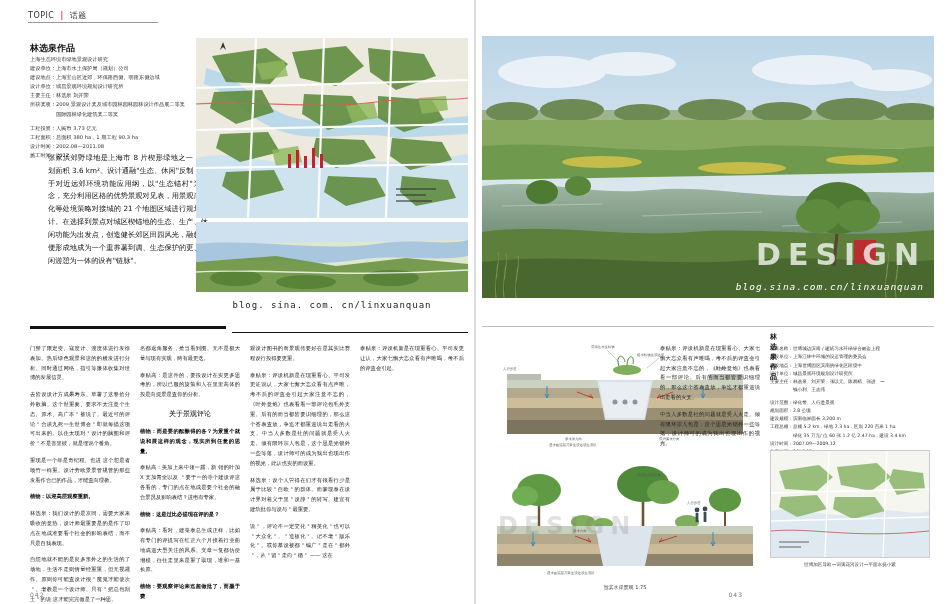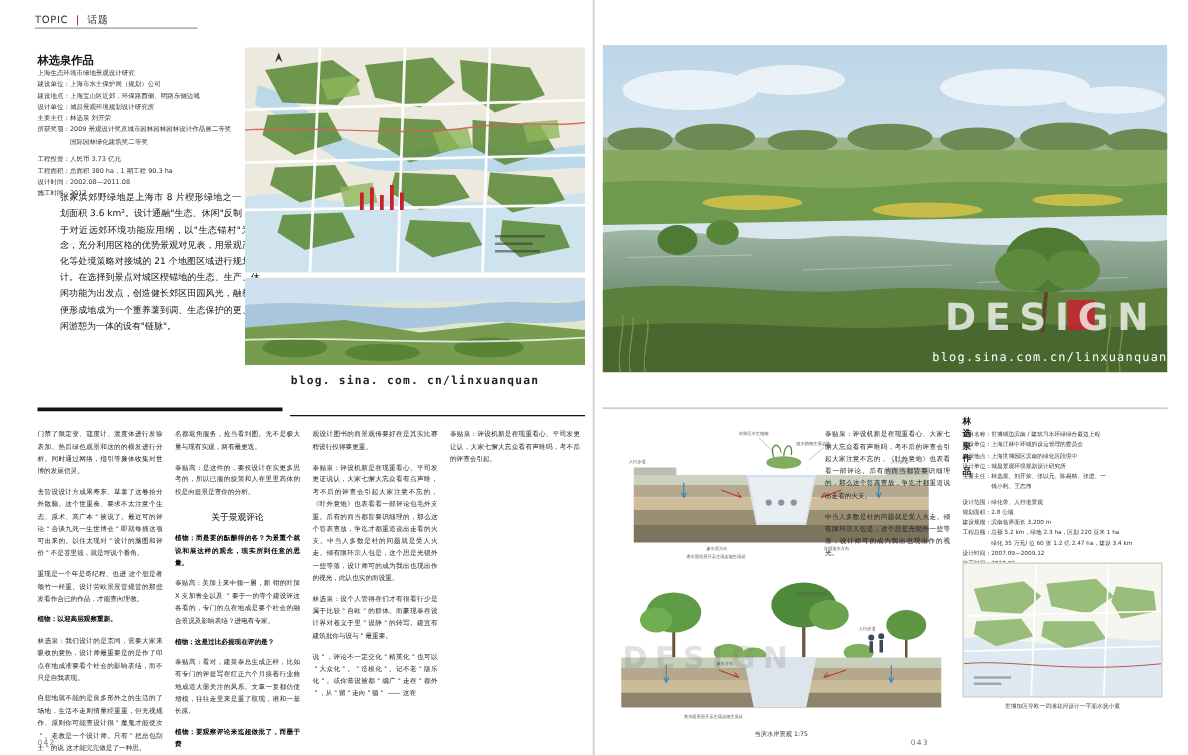--- a/index.html
+++ b/index.html
@@ -52,35 +52,35 @@
     overflow:hidden;
   }
   .img-aerial {
     position:absolute; left:196px; top:222px; width:272px; height:70px;
     overflow:hidden;
   }
   .blog-caption {
     position:absolute; left:196px; top:300px; width:272px;
     text-align:center; font-size:9px; letter-spacing:1px; color:#222;
     font-family:"DejaVu Sans Mono", monospace;
-    font-weight:bold;
   }
   .img-photo {
     position:absolute; left:482px; top:36px; width:452px; height:262px;
     overflow:hidden;
   }
   .photo-watermark {
     position:absolute; right:8px; bottom:26px;
     font-size:30px; letter-spacing:7px; color:rgba(255,255,255,.75);
     font-family:"DejaVu Sans", sans-serif; font-weight:bold;
   }
   .photo-blog {
-    position:absolute; right:0; bottom:6px;
+    position:absolute; right:10px; bottom:6px;
     font-size:9.5px; letter-spacing:1px; color:#fff;
     font-family:"DejaVu Sans Mono", monospace;
+    font-style:italic;
   }
   .photo-seal {
     position:absolute; right:58px; bottom:34px;
     width:22px; height:24px; background:#c9202b; opacity:.85;
   }
   
   .rule-left {
     position:absolute; left:30px; top:326px; width:196px; height:3px;
     background:#111;
   }

